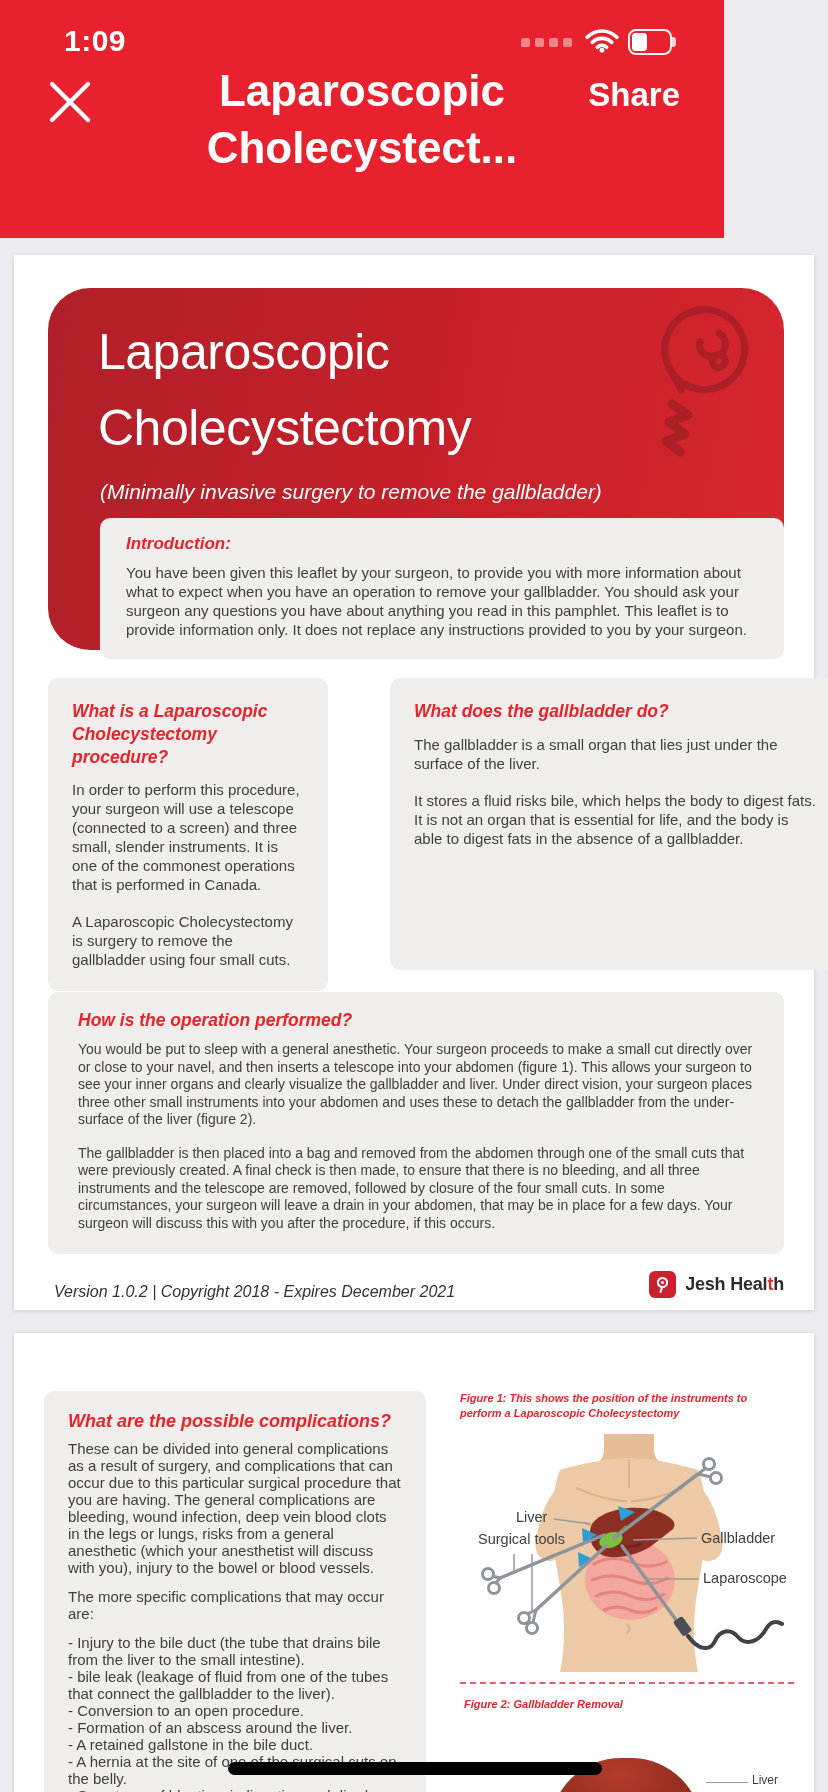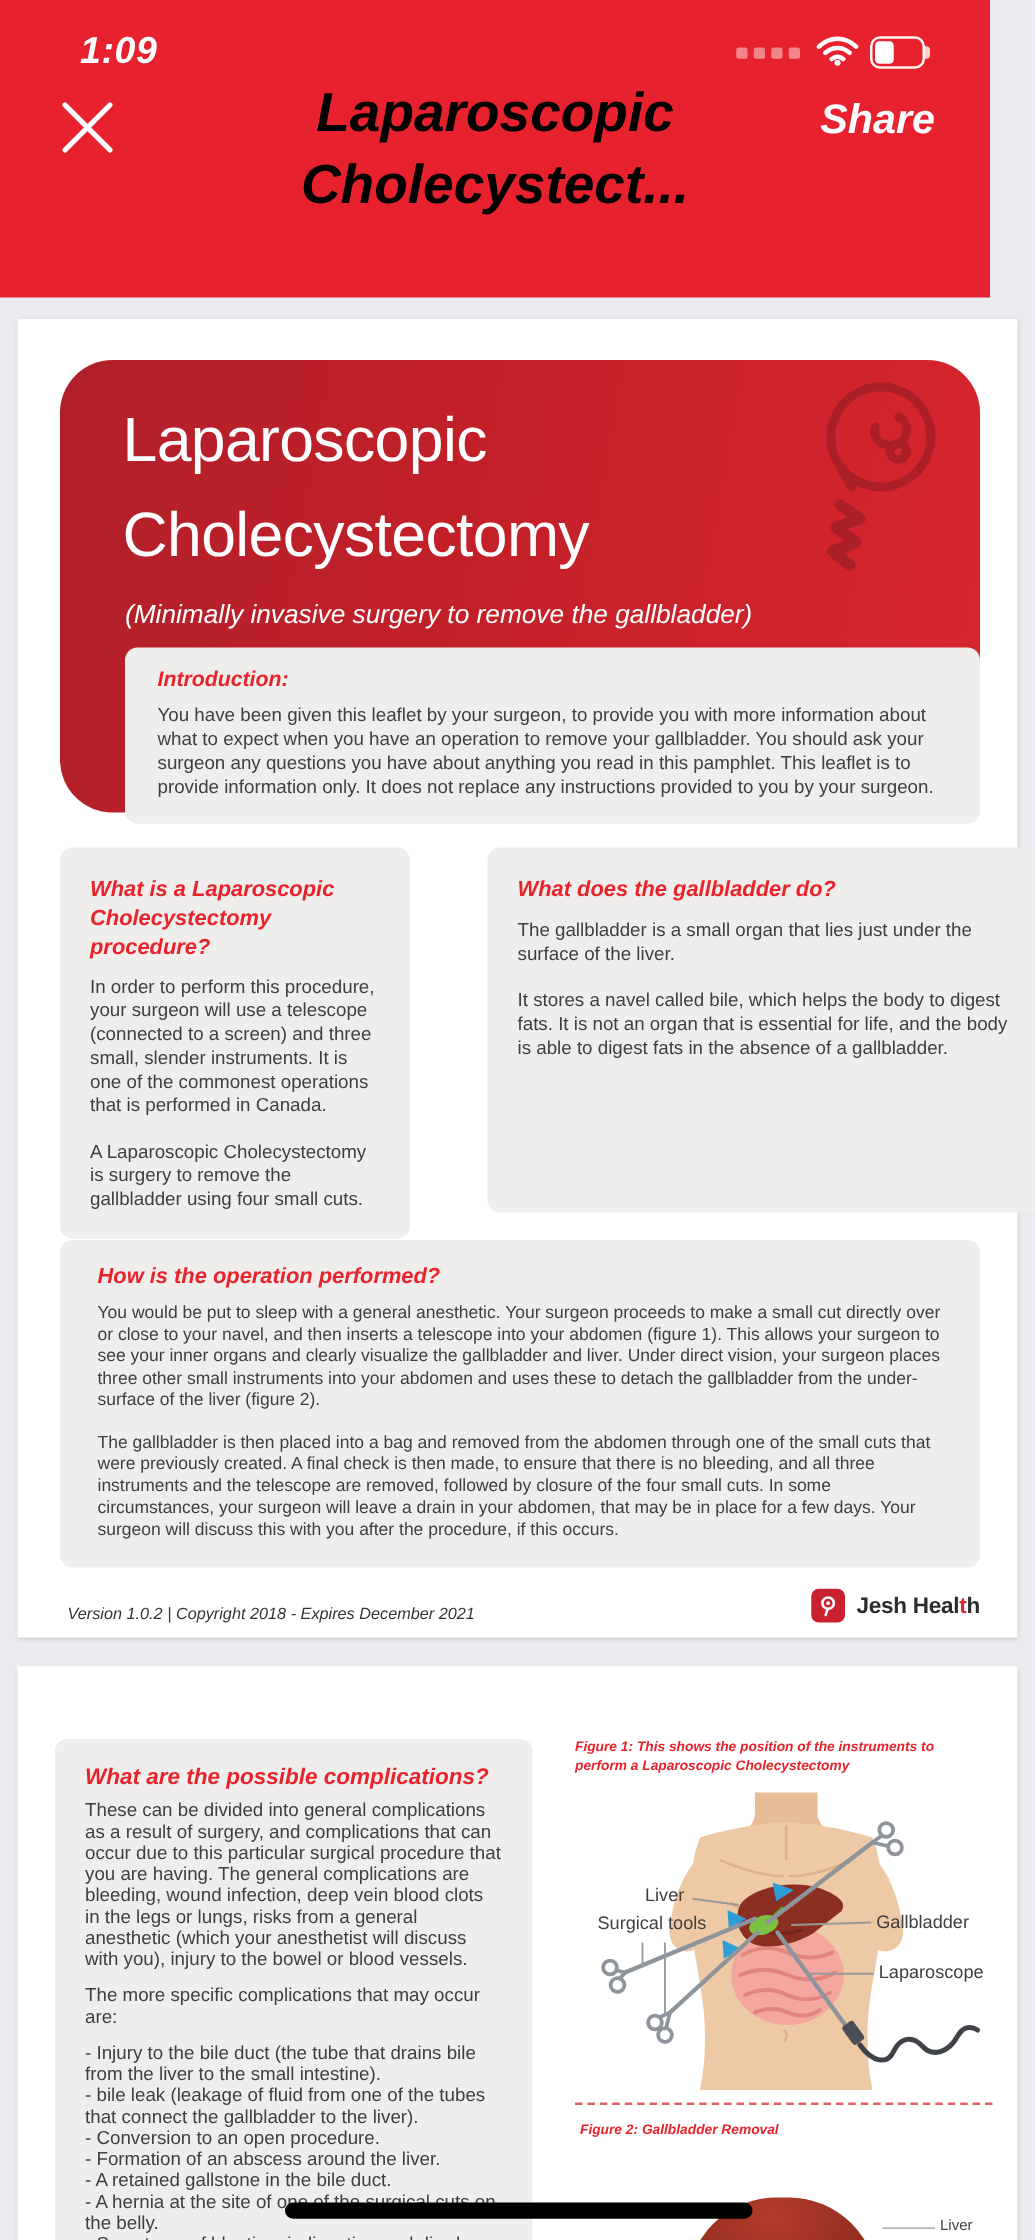--- a/index.html
+++ b/index.html
@@ -4,22 +4,22 @@
 <style>
   * { margin:0; padding:0; box-sizing:border-box; }
   html,body { width:828px; height:1792px; overflow:hidden; }
   body {
     position:relative;
     background:#ececf0;
     font-family:"Liberation Sans", sans-serif;
   }
   
   .app-header {
-    position:absolute; left:0; top:0; width:792px; height:238px;
-    background:#e7222e; color:#fff; z-index:10;font-style:italic;
+    position:absolute; left:0; top:0; width:724px; height:238px;
+    background:#e7222e; color:#fff; z-index:10;
   }
   .status-time {
     position:absolute; left:64px; top:24px;
     font-size:30px; font-weight:700; letter-spacing:0.5px;
   }
   .status-icons {
     position:absolute; right:44px; top:28px;
     display:flex; align-items:center; gap:9px; height:28px;
   }
   .sig-dots { display:flex; gap:5px; align-items:center; margin-right:4px; }
@@ -36,21 +36,21 @@
   .battery .nub {
     position:absolute; right:4px; top:8px; width:4px; height:10px;
     background:rgba(255,255,255,0.8); border-radius:0 3px 3px 0;
   }
   .nav-close {
     position:absolute; left:38px; top:70px; width:64px; height:64px;
     display:flex; align-items:center; justify-content:center; cursor:pointer;
   }
   .nav-title {
     position:absolute; left:180px; right:180px; top:62px;
-    text-align:center; font-size:44px; font-weight:800; line-height:1.3; color:#000000;
+    text-align:center; font-size:44px; font-weight:800; line-height:1.3; color:#ffffff;
   }
   .nav-share {
     position:absolute; right:44px; top:76px;
     font-size:33px; font-weight:600; color:#fff; cursor:pointer;
   }
   
   .page {
     position:absolute; left:14px; width:800px; background:#fff;
     box-shadow:0 1px 4px rgba(0,0,0,0.15);
   }
@@ -79,21 +79,21 @@
   .col-box .sec-heading { font-size:17.5px; line-height:1.3; margin-bottom:12px; }
   .col-box .body-text { font-size:15px; line-height:19px; }
   .col-box .body-text + .body-text { margin-top:18px; }
   .op-box { left:34px; top:737px; width:736px; height:262px; padding:18px 30px; }
   .op-box .sec-heading { font-size:17.5px; margin-bottom:10px; }
   .op-box .body-text { font-size:14px; line-height:17.5px; }
   .op-box .body-text + .body-text { margin-top:16px; }
   
   .version-text {
     position:absolute; left:40px; top:1028px;
-    font-size:13px; font-style:italic; color:#333;
+    font-size:16px; font-style:italic; color:#333;
   }
   .brand { position:absolute; right:30px; top:1016px; display:flex; align-items:center; gap:9px;justify-content:center; }
   .brand-badge {
     width:27px; height:27px; border-radius:6px; background:#ca2130;
     display:flex; align-items:center; justify-content:center;
   }
   .brand-text { font-size:18px; font-weight:700; color:#2d2c2c; letter-spacing:-0.2px; }
   .brand-text .red-t { color:#d92b32; }
   
   .comp-box { left:30px; top:58px; width:382px; height:446px; padding:20px 24px; }
@@ -192,21 +192,21 @@
 
   <div class="graybox col-box" id="box-whatis">
     <div class="sec-heading">What is a Laparoscopic Cholecystectomy procedure?</div>
     <div class="body-text">In order to perform this procedure, your surgeon will use a telescope (connected to a screen) and three small, slender instruments. It is one of the commonest operations that is performed in Canada.</div>
     <div class="body-text">A Laparoscopic Cholecystectomy is surgery to remove the gallbladder using four small cuts.</div>
   </div>
 
   <div class="graybox col-box" id="box-gallbladder">
     <div class="sec-heading">What does the gallbladder do?</div>
     <div class="body-text">The gallbladder is a small organ that lies just under the surface of the liver.</div>
-    <div class="body-text">It stores a navel called bile, which helps the body to digest fats. It is not an organ that is essential for life, and the body is able to digest fats in the absence of a gallbladder.</div>
+    <div class="body-text">It stores a fluid risks bile, which helps the body to digest fats. It is not an organ that is essential for life, and the body is able to digest fats in the absence of a gallbladder.</div>
   </div>
 
   <div class="graybox op-box">
     <div class="sec-heading">How is the operation performed?</div>
     <div class="body-text">You would be put to sleep with a general anesthetic. Your surgeon proceeds to make a small cut directly over or close to your navel, and then inserts a telescope into your abdomen (figure 1). This allows your surgeon to see your inner organs and clearly visualize the gallbladder and liver. Under direct vision, your surgeon places three other small instruments into your abdomen and uses these to detach the gallbladder from the under-surface of the liver (figure 2).</div>
     <div class="body-text">The gallbladder is then placed into a bag and removed from the abdomen through one of the small cuts that were previously created. A final check is then made, to ensure that there is no bleeding, and all three instruments and the telescope are removed, followed by closure of the four small cuts. In some circumstances, your surgeon will leave a drain in your abdomen, that may be in place for a few days. Your surgeon will discuss this with you after the procedure, if this occurs.</div>
   </div>
 
   <div class="version-text">Version 1.0.2  |  Copyright 2018 - Expires December 2021</div>
 

